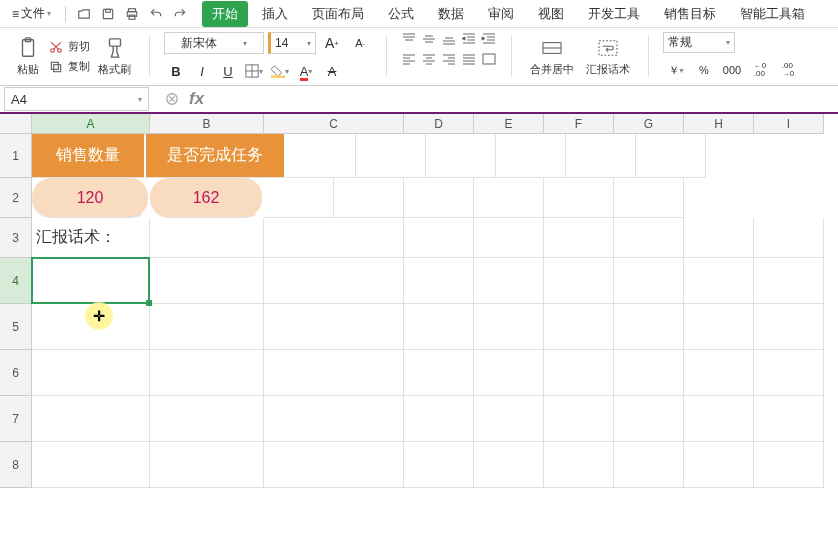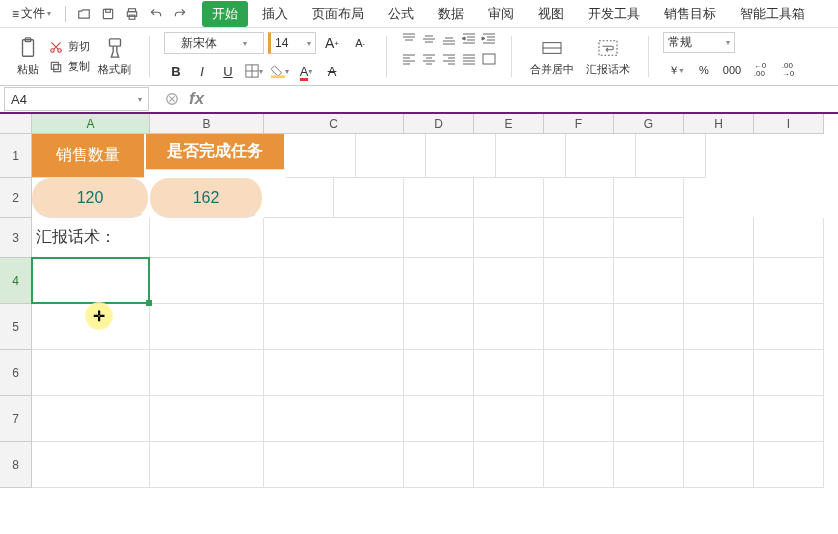--- a/index.html
+++ b/index.html
@@ -48,21 +48,21 @@
 .grid { position: relative; }
 .col-headers { display: flex; height: 20px; }
 .corner { width: 32px; border-right: 1px solid #ccc; border-bottom: 1px solid #ccc; background: #f3f3f3; }
 .ch { border-right: 1px solid #ccc; border-bottom: 1px solid #ccc; background: #f3f3f3; display: flex; align-items: center; justify-content: center; font-size: 12px; color: #555; font-family: Arial; }
 .ch.sel { background: #d8ead8; color: #2e7d32; }
 .row { display: flex; }
 .rh { width: 32px; border-right: 1px solid #ccc; border-bottom: 1px solid #ccc; background: #f3f3f3; display: flex; align-items: center; justify-content: center; font-size: 12px; color: #555; font-family: Arial; }
 .rh.sel { background: #d8ead8; color: #2e7d32; }
 .cell { border-right: 1px solid #e0e0e0; border-bottom: 1px solid #e0e0e0; display: flex; align-items: center; justify-content: center; font-size: 15px; }
 .hcell { background: #e8933a; color: #fff; border-right: 2px solid #fff; font-size: 16px; font-weight: 500; }
-.dcell { background: #f9dcc0; color: #0f766e; border-right: 2px solid #fff; font-family: Arial; font-size: 16px; border-radius: 19px; }
+.dcell { background: #f9dcc0; color: #be185d; border-right: 2px solid #fff; font-family: Arial; font-size: 16px; border-radius: 19px; }
 .dcell.last { }
 .textcell { justify-content: flex-start; padding-left: 4px; font-size: 16px; }
 .selcell { position: relative; }
 .selbox { position: absolute; inset: -1px; border: 2px solid #2e9e5b; pointer-events: none; }
 .selhandle { position: absolute; right: -3px; bottom: -3px; width: 6px; height: 6px; background: #2e9e5b; }
 .cursor-highlight { position: absolute; width: 28px; height: 28px; border-radius: 50%; background: radial-gradient(circle, #fff59d 0%, #fff59d 60%, rgba(255,245,157,0) 100%); display: flex; align-items: center; justify-content: center; pointer-events: none; }
 .cursor-highlight::after { content: "✛"; font-size: 14px; color: #000; font-weight: bold; }
 
 svg { display: block; }
 </style>
@@ -362,21 +362,21 @@
         <div class="ch" style="width: 70px;">F</div>
         <div class="ch" style="width: 70px;">G</div>
         <div class="ch" style="width: 70px;">H</div>
         <div class="ch" style="width: 70px;">I</div>
       </div>
   </div>
   <div id="grid-rows">
       <div class="row" style="height: 44px;">
         <div class="rh" style="height: 44px;">1</div>
         <div class="cell hcell" style="width: 114px; height: 44px;">销售数量</div>
-        <div class="cell hcell" style="width: 140px; height: 36px; font-weight: bold;">是否完成任务</div>
+        <div class="cell hcell" style="width: 140px; height: 44px;">是否完成任务</div>
         <div class="cell " style="width: 70px; height: 44px;"></div>
         <div class="cell " style="width: 70px; height: 44px;"></div>
         <div class="cell " style="width: 70px; height: 44px;"></div>
         <div class="cell " style="width: 70px; height: 44px;"></div>
         <div class="cell " style="width: 70px; height: 44px;"></div>
         <div class="cell " style="width: 70px; height: 44px;"></div>
       </div>
       <div class="row" style="height: 40px;">
         <div class="rh" style="height: 40px;">2</div>
         <div class="cell dcell" style="width: 118px; height: 40px;">120</div>

